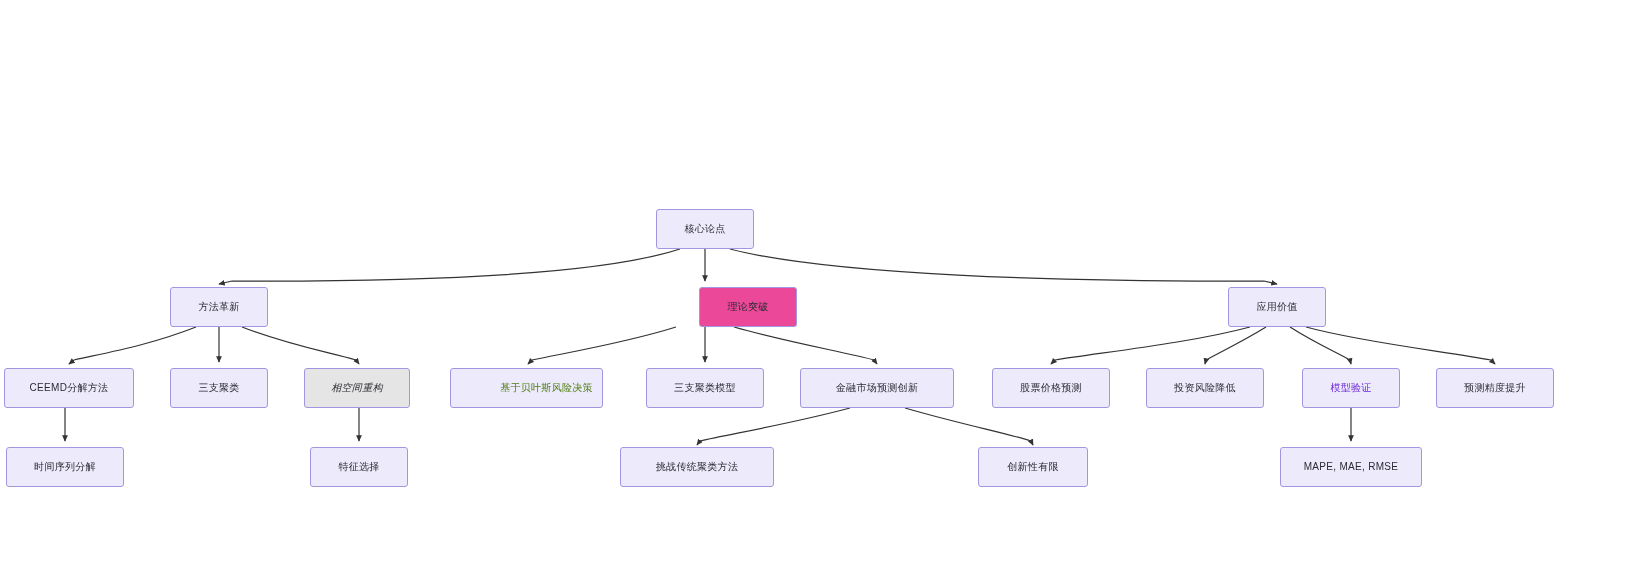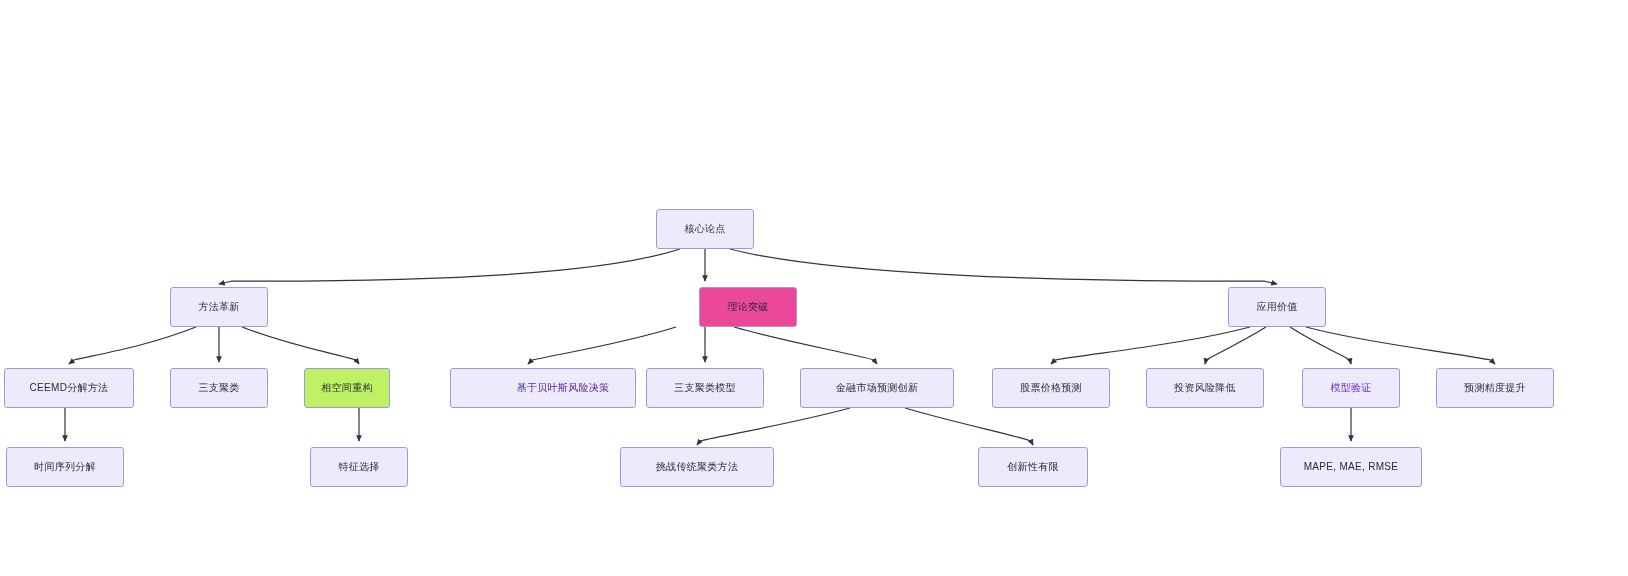--- a/index.html
+++ b/index.html
@@ -90,24 +90,24 @@
       </div>
       <div class="node" style="left: 1228px; top: 287px; width: 98px; height: 40px; background: rgb(236, 234, 251); border-color: rgb(159, 152, 224); color: rgb(43, 43, 51);">
         <span class="node-label">应用价值</span>
       </div>
       <div class="node" style="left: 4px; top: 368px; width: 130px; height: 40px; background: rgb(236, 234, 251); border-color: rgb(159, 152, 224); color: rgb(43, 43, 51);">
         <span class="node-label">CEEMD分解方法</span>
       </div>
       <div class="node" style="left: 170px; top: 368px; width: 98px; height: 40px; background: rgb(236, 234, 251); border-color: rgb(159, 152, 224); color: rgb(43, 43, 51);">
         <span class="node-label">三支聚类</span>
       </div>
-      <div class="node" style="left: 304px; top: 368px; width: 86px; height: 40px; background: #bef264; border-color: rgb(159, 152, 224); color: rgb(43, 43, 51);">
+      <div class="node" style="left: 304px; top: 368px; width: 106px; height: 40px; background: #e5e5e5; border-color: rgb(159, 152, 224); color: rgb(43, 43, 51); font-style: italic;">
         <span class="node-label">相空间重构</span>
       </div>
-      <div class="node" style="left: 450px; top: 368px; width: 186px; height: 40px; background: rgb(236, 234, 251); border-color: rgb(159, 152, 224); color: #4c1d95; padding-left: 40px;">
+      <div class="node" style="left: 450px; top: 368px; width: 153px; height: 40px; background: rgb(236, 234, 251); border-color: rgb(159, 152, 224); color: #4d7c0f; padding-left: 40px;">
         <span class="node-label">基于贝叶斯风险决策</span>
       </div>
       <div class="node" style="left: 646px; top: 368px; width: 118px; height: 40px; background: rgb(236, 234, 251); border-color: rgb(159, 152, 224); color: rgb(43, 43, 51);">
         <span class="node-label">三支聚类模型</span>
       </div>
       <div class="node" style="left: 800px; top: 368px; width: 154px; height: 40px; background: rgb(236, 234, 251); border-color: rgb(159, 152, 224); color: rgb(43, 43, 51);">
         <span class="node-label">金融市场预测创新</span>
       </div>
       <div class="node" style="left: 992px; top: 368px; width: 118px; height: 40px; background: rgb(236, 234, 251); border-color: rgb(159, 152, 224); color: rgb(43, 43, 51);">
         <span class="node-label">股票价格预测</span>

